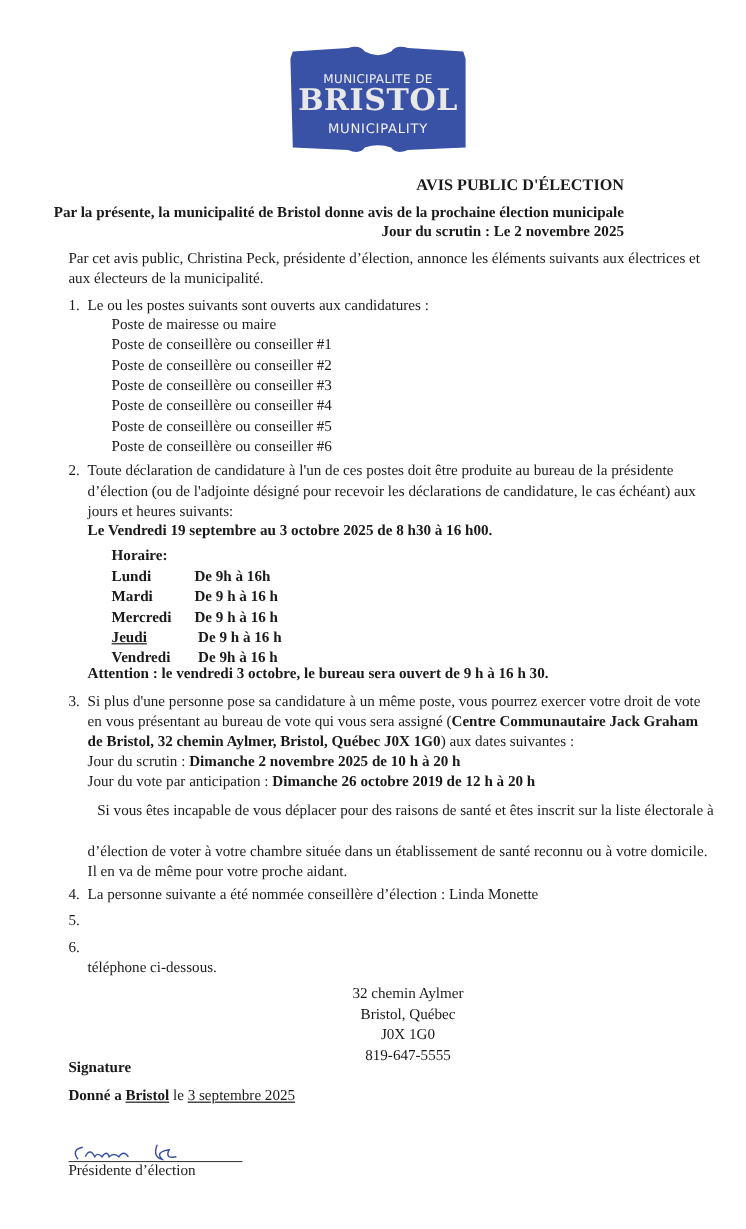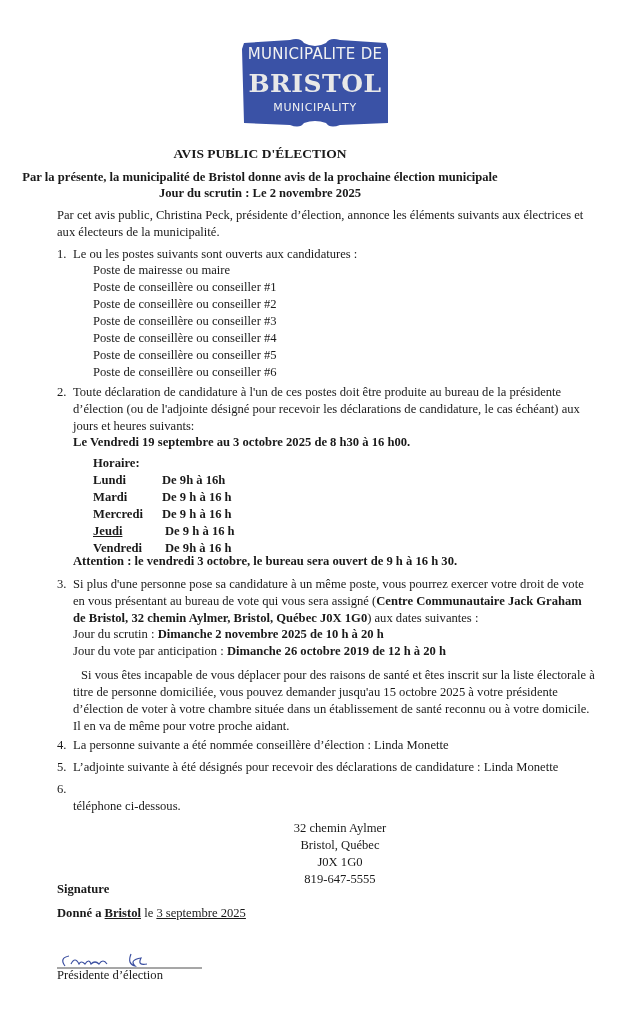--- a/index.html
+++ b/index.html
@@ -2,27 +2,27 @@
 <html><head>
 <meta charset="utf-8">
 <style>
   html, body { margin:0; padding:0; background:#ffffff; }
   body { width:622px; height:1024px; position:relative; overflow:hidden;
          font-family:"Liberation Serif","DejaVu Serif",serif; color:#1a1a1a; }
   .page { position:absolute; left:0; top:0; width:622px; height:1024px; }
   .logo { position:absolute; left:240px; top:37px; width:150px; height:90px; }
   .logo svg { position:absolute; left:0; top:0; }
   .logo .l1, .logo .l2, .logo .l3 { position:absolute; left:0; width:150px; text-align:center; color:#f2f2f2; font-family:"DejaVu Sans","Liberation Sans",sans-serif; }
-  .logo .l1 { top:8px; font-size:15px; letter-spacing:0.3px; }
+  .logo .l1 { top:24px; font-size:10px; letter-spacing:0.3px; }
   .logo .l2 { top:32px; font-size:25px; font-weight:bold; font-family:"DejaVu Serif","Liberation Serif",serif; letter-spacing:0.5px; color:#e8e8e8; }
   .logo .l3 { top:64px; font-size:11px; letter-spacing:0.6px; }
 
   .t { position:absolute; font-size:12.6px; line-height:17px; white-space:nowrap; }
   .b { font-weight:bold; }
-  .c { text-align:center; left:0; width:520px; }
+  .c { text-align:right; left:0; width:520px; }
   .u { text-decoration:underline; }
 </style>
 </head>
 <body>
 
 <div class="page">
 
   <div class="logo">
     <svg width="150" height="92" viewBox="0 0 150 92">
       <path d="M4,6 L50,3 Q60,0 64,6 Q75,12 86,6 Q90,0 100,3 L146,6 L148,12 L148,86 L100,88 Q90,92 86,86 Q75,82 64,86 Q60,92 50,88 L4,86 L2,12 Z" fill="#3a52a6"></path>
@@ -70,29 +70,27 @@
   <div class="t b" style="left:73px;top:553px;">Attention : le vendredi 3 octobre, le bureau sera ouvert de 9 h à 16 h 30.</div>
 
   <div class="t" style="left:57px;top:576px;">3.</div>
   <div class="t" style="left:73px;top:576px;">Si plus d'une personne pose sa candidature à un même poste, vous pourrez exercer votre droit de vote</div>
   <div class="t" style="left:73px;top:593px;"><span>en vous présentant au bureau de vote qui vous sera assigné (</span><span class="b">Centre Communautaire Jack Graham</span></div>
   <div class="t" style="left:73px;top:610px;"><span class="b">de Bristol, 32 chemin Aylmer, Bristol, Québec J0X 1G0</span><span>) aux dates suivantes :</span></div>
   <div class="t" style="left:73px;top:626px;"><span>Jour du scrutin : </span><span class="b">Dimanche 2 novembre 2025 de 10 h à 20 h</span></div>
   <div class="t" style="left:73px;top:643px;"><span>Jour du vote par anticipation : </span><span class="b">Dimanche 26 octobre 2019 de 12 h à 20 h</span></div>
 
   <div class="t" style="left:81px;top:667px;">Si vous êtes incapable de vous déplacer pour des raisons de santé et êtes inscrit sur la liste électorale à</div>
-  <div class="t" style="left:73px;top:684px;">titre de personne domiciliée, vous pouvez demander jusqu'au 15 octobre 2025 à votre présidente</div>
   <div class="t" style="left:73px;top:701px;">d’élection de voter à votre chambre située dans un établissement de santé reconnu ou à votre domicile.</div>
   <div class="t" style="left:73px;top:718px;">Il en va de même pour votre proche aidant.</div>
 
   <div class="t" style="left:57px;top:737px;">4.</div>
   <div class="t" style="left:73px;top:737px;">La personne suivante a été nommée conseillère d’élection : Linda Monette</div>
 
   <div class="t" style="left:57px;top:759px;">5.</div>
-  <div class="t" style="left:73px;top:759px;">L’adjointe suivante à été désignés pour recevoir des déclarations de candidature :  Linda Monette</div>
 
   <div class="t" style="left:57px;top:781px;">6.</div>
   <div class="t" style="left:73px;top:798px;">téléphone ci-dessous.</div>
 
   <div class="t" style="left:240px;width:200px;text-align:center;top:820px;">32 chemin Aylmer</div>
   <div class="t" style="left:240px;width:200px;text-align:center;top:837px;">Bristol, Québec</div>
   <div class="t" style="left:240px;width:200px;text-align:center;top:854px;">J0X 1G0</div>
   <div class="t" style="left:240px;width:200px;text-align:center;top:871px;">819-647-5555</div>
 
   <div class="t b" style="left:57px;top:881px;">Signature</div>

